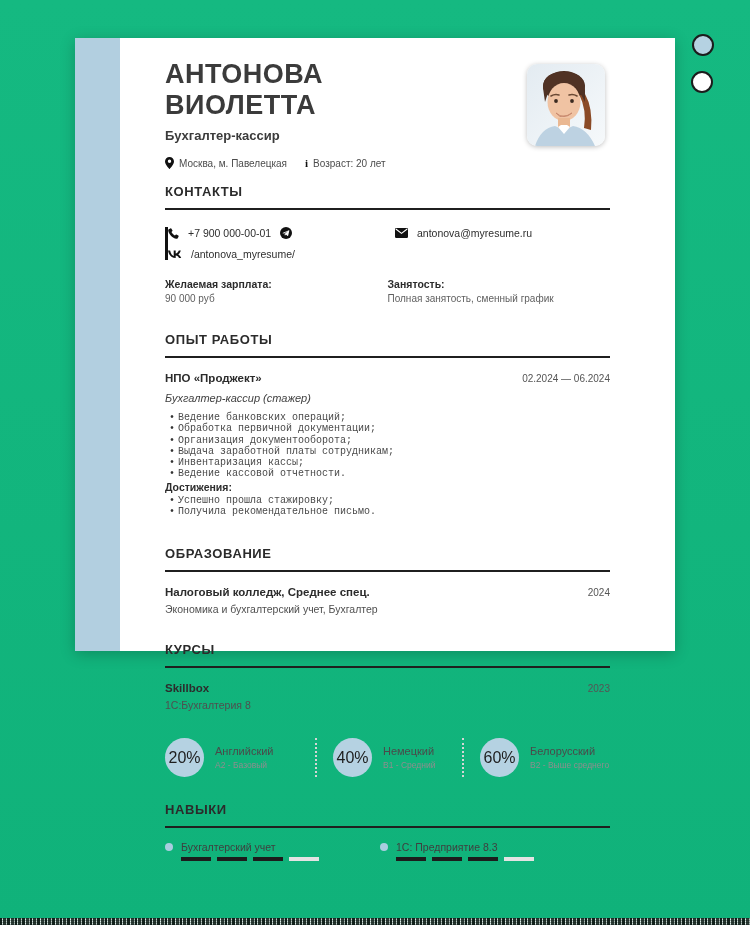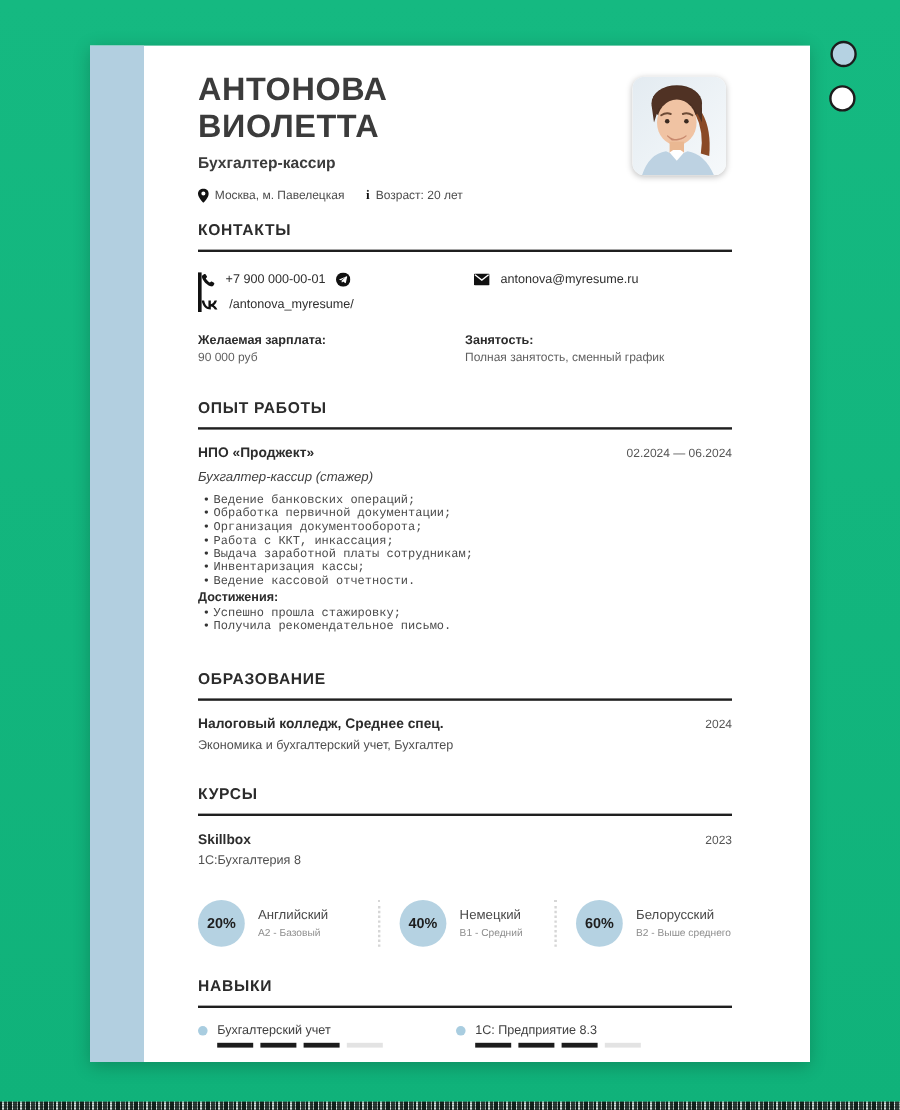--- a/index.html
+++ b/index.html
@@ -11,21 +11,21 @@
   }
   .stage { position:absolute; inset:0; }
 
   
   .page-dot { position:absolute; width:22px; height:22px; border-radius:50%;
     border:2px solid #1c1c1c; cursor:pointer; }
   .page-dot.active { left:692px; top:34px; background:#b5d2e2; }
   .page-dot.inactive { left:691px; top:71px; background:#ffffff; }
 
   
-  .sheet { position:absolute; left:75px; top:38px; width:600px; height:847px;
+  .sheet { position:absolute; left:75px; top:38px; width:600px; height:613px;
     background:#ffffff; box-shadow:0 3px 14px rgba(0,0,0,.22); }
   .stripe { position:absolute; left:0; top:0; bottom:0; width:45px; background:#b2cfe0; }
   .content { position:absolute; left:90px; top:0; width:445px; height:100%; }
 
   
   .header { padding-top:21px; }
   .name { font-size:27px; line-height:31px; font-weight:700; color:#3b3b3b; letter-spacing:.5px; }
   .job-title { margin-top:7px; font-size:13px; font-weight:700; color:#3b3b3b; }
   .meta-row { margin-top:14px; display:flex; align-items:center; gap:2px;
     font-size:10px; color:#4c4c4c; }
@@ -72,21 +72,21 @@
   .edu-sub { margin-top:5px; font-size:10.5px; color:#4f4f4f; }
 
   
   .langs-row { margin-top:16px; display:flex; }
   .lang-item { display:flex; align-items:center; gap:11px; }
   .lang-item.l1 { width:150px; }
   .lang-item.l2 { width:147px; border-left:2px dotted #d6d6d6; padding-left:16px; }
   .lang-item.l3 { border-left:2px dotted #d6d6d6; padding-left:16px; }
   .lang-circle { width:39px; height:39px; border-radius:50%; background:#b5d2e2;
     display:flex; align-items:center; justify-content:center;
-    font-size:12px; font-weight:700; color:#1e1e1e; }
+    font-size:16px; font-weight:400; color:#1e1e1e; }
   .lang-name { font-size:11px; color:#4a4a4a; }
   .lang-level { margin-top:3px; font-size:8.5px; color:#8e8e8e; }
 
   
   .skills-grid { margin-top:13px; display:grid; grid-template-columns:215px 1fr;
     column-gap:0; row-gap:11px; }
   .skill-item { }
   .skill-head { display:flex; align-items:center; gap:8px; }
   .skill-dot { width:8px; height:8px; border-radius:50%; background:#a9cde0; }
   .skill-name { font-size:10.5px; color:#3f3f3f; }
@@ -217,21 +217,20 @@
         <h2 class="section-title">ОПЫТ РАБОТЫ</h2>
         <div class="entry-head">
           <span class="entry-company">НПО «Проджект»</span>
           <span class="entry-dates">02.2024 — 06.2024</span>
         </div>
         <div class="entry-pos">Бухгалтер-кассир (стажер)</div>
         <ul class="dash-list">
           <li>Ведение банковских операций;</li>
           <li>Обработка первичной документации;</li>
           <li>Организация документооборота;</li>
-          <li>Работа с ККТ, инкассация;</li>
           <li>Выдача заработной платы сотрудникам;</li>
           <li>Инвентаризация кассы;</li>
           <li>Ведение кассовой отчетности.</li>
         </ul>
         <div class="ach-label">Достижения:</div>
         <ul class="dash-list" style="margin-top:2px;">
           <li>Успешно прошла стажировку;</li>
           <li>Получила рекомендательное письмо.</li>
         </ul>
       </div>

